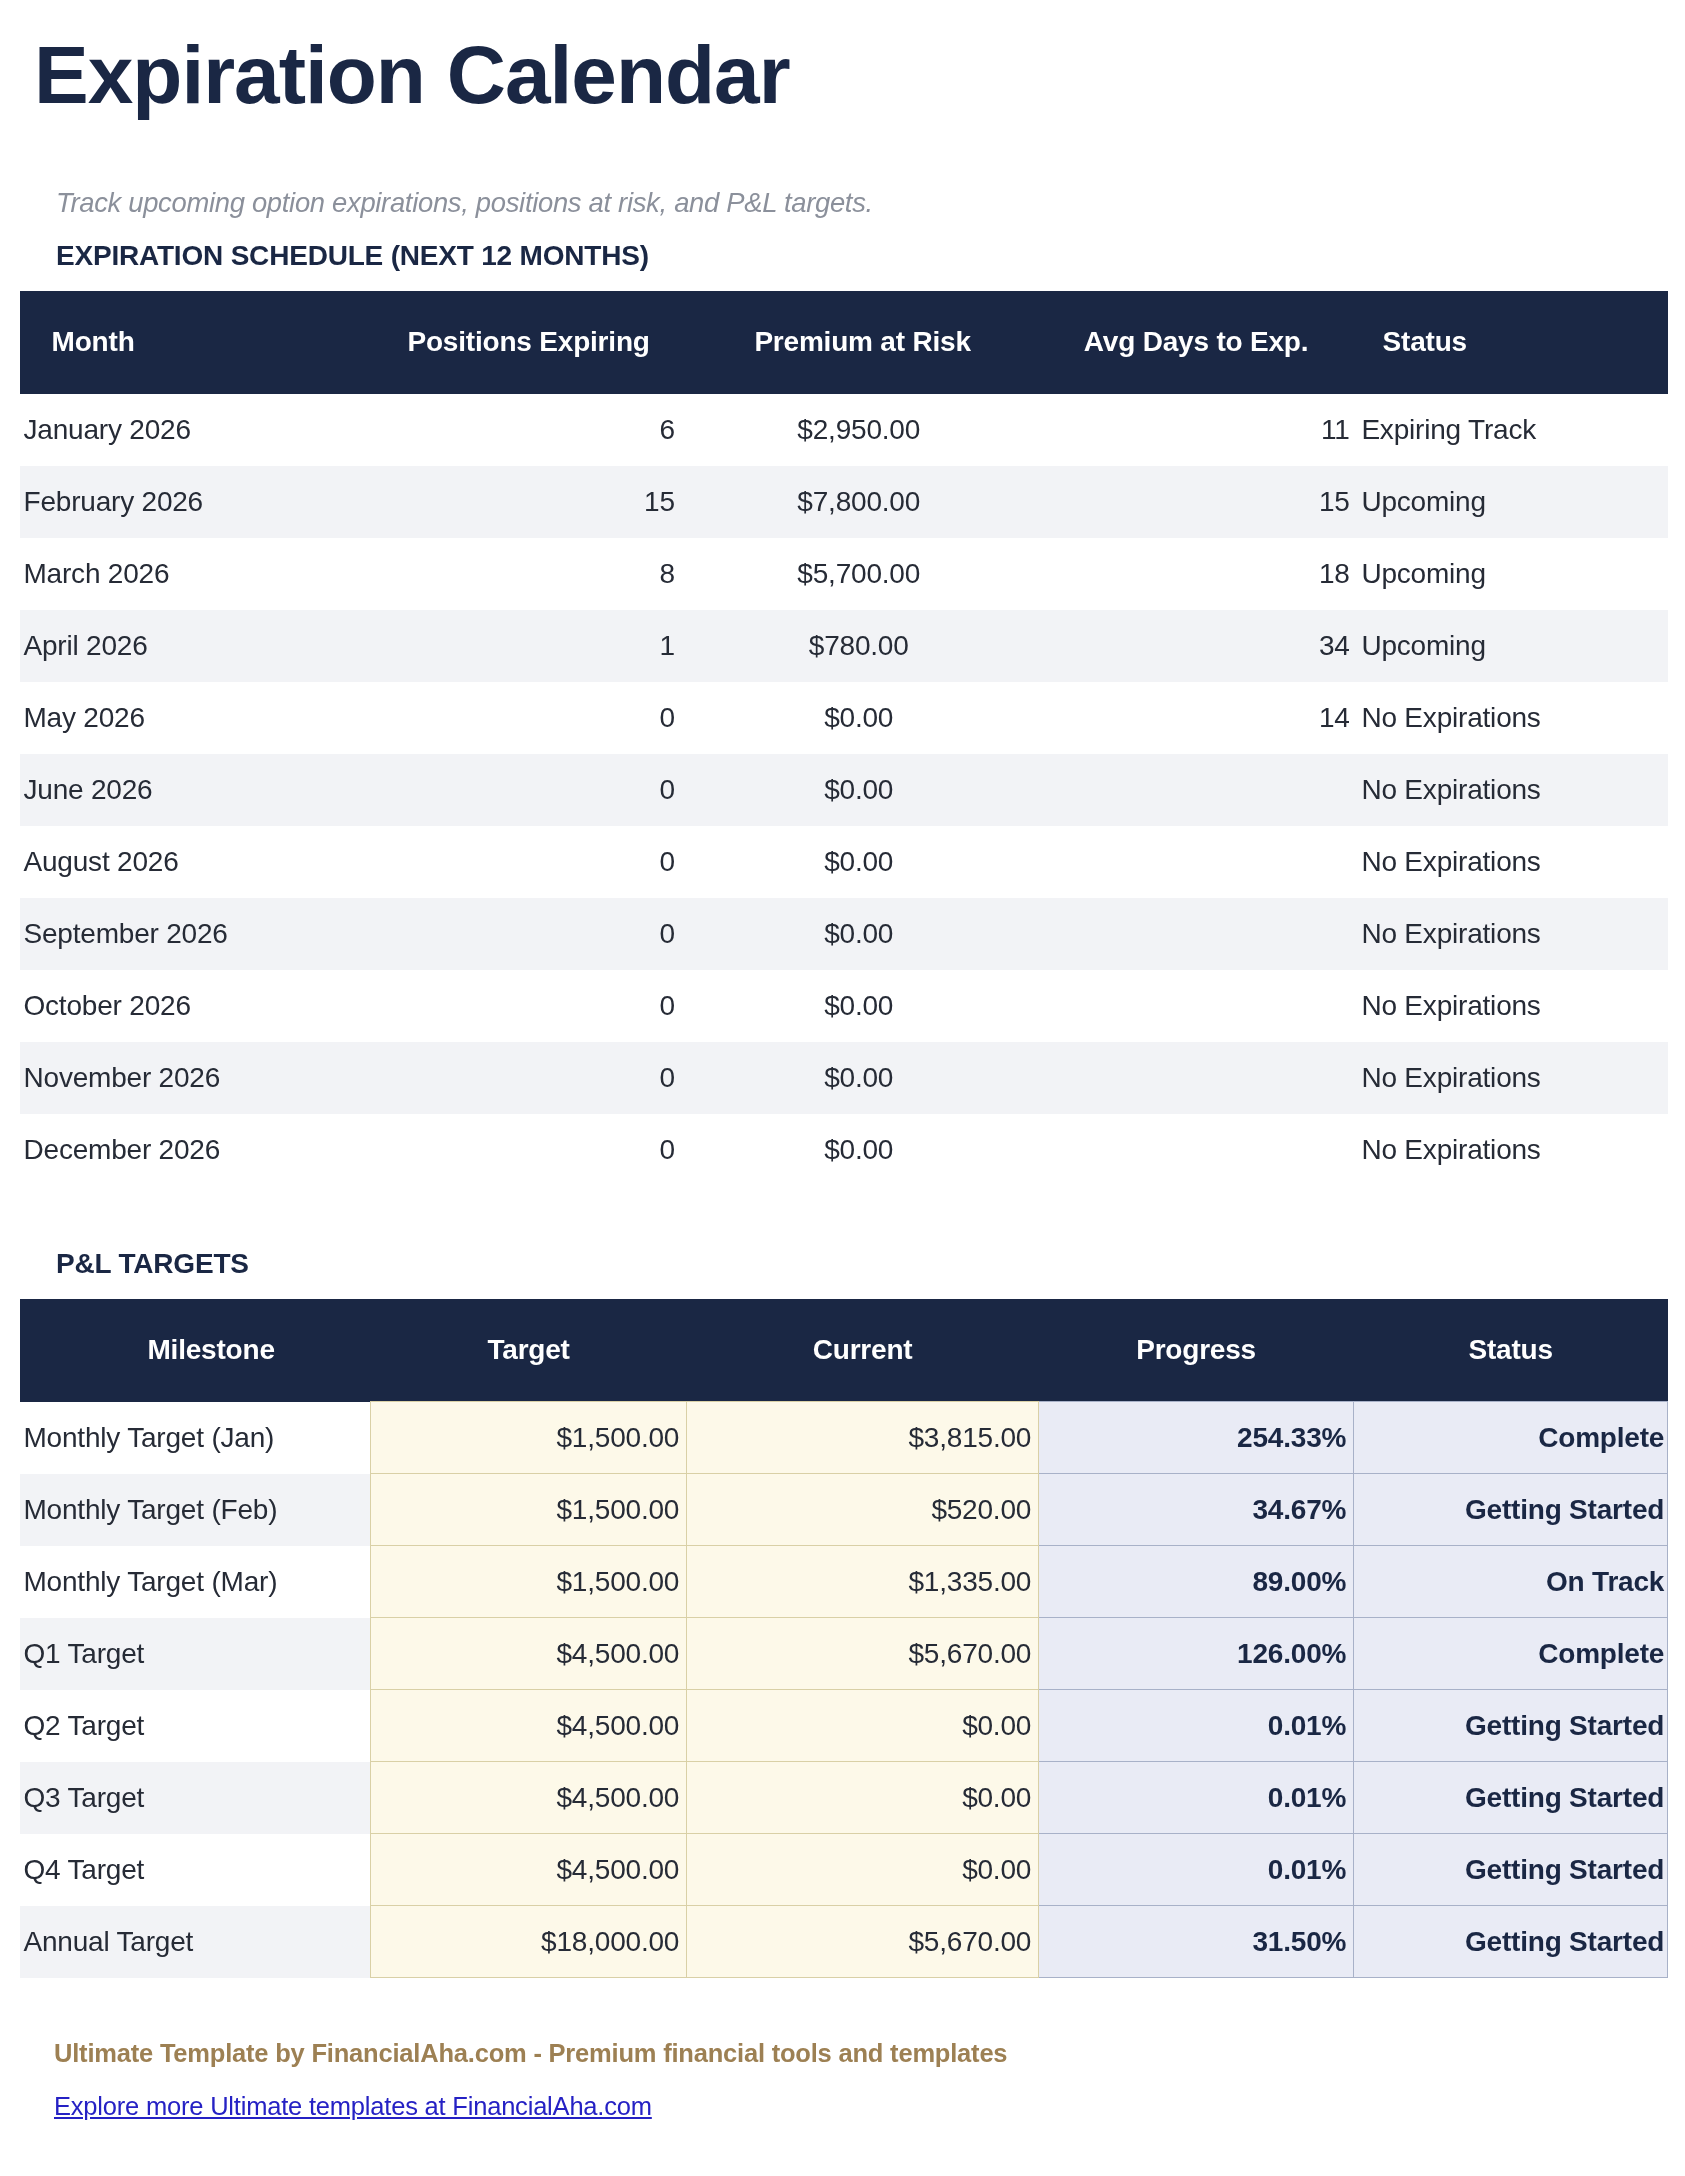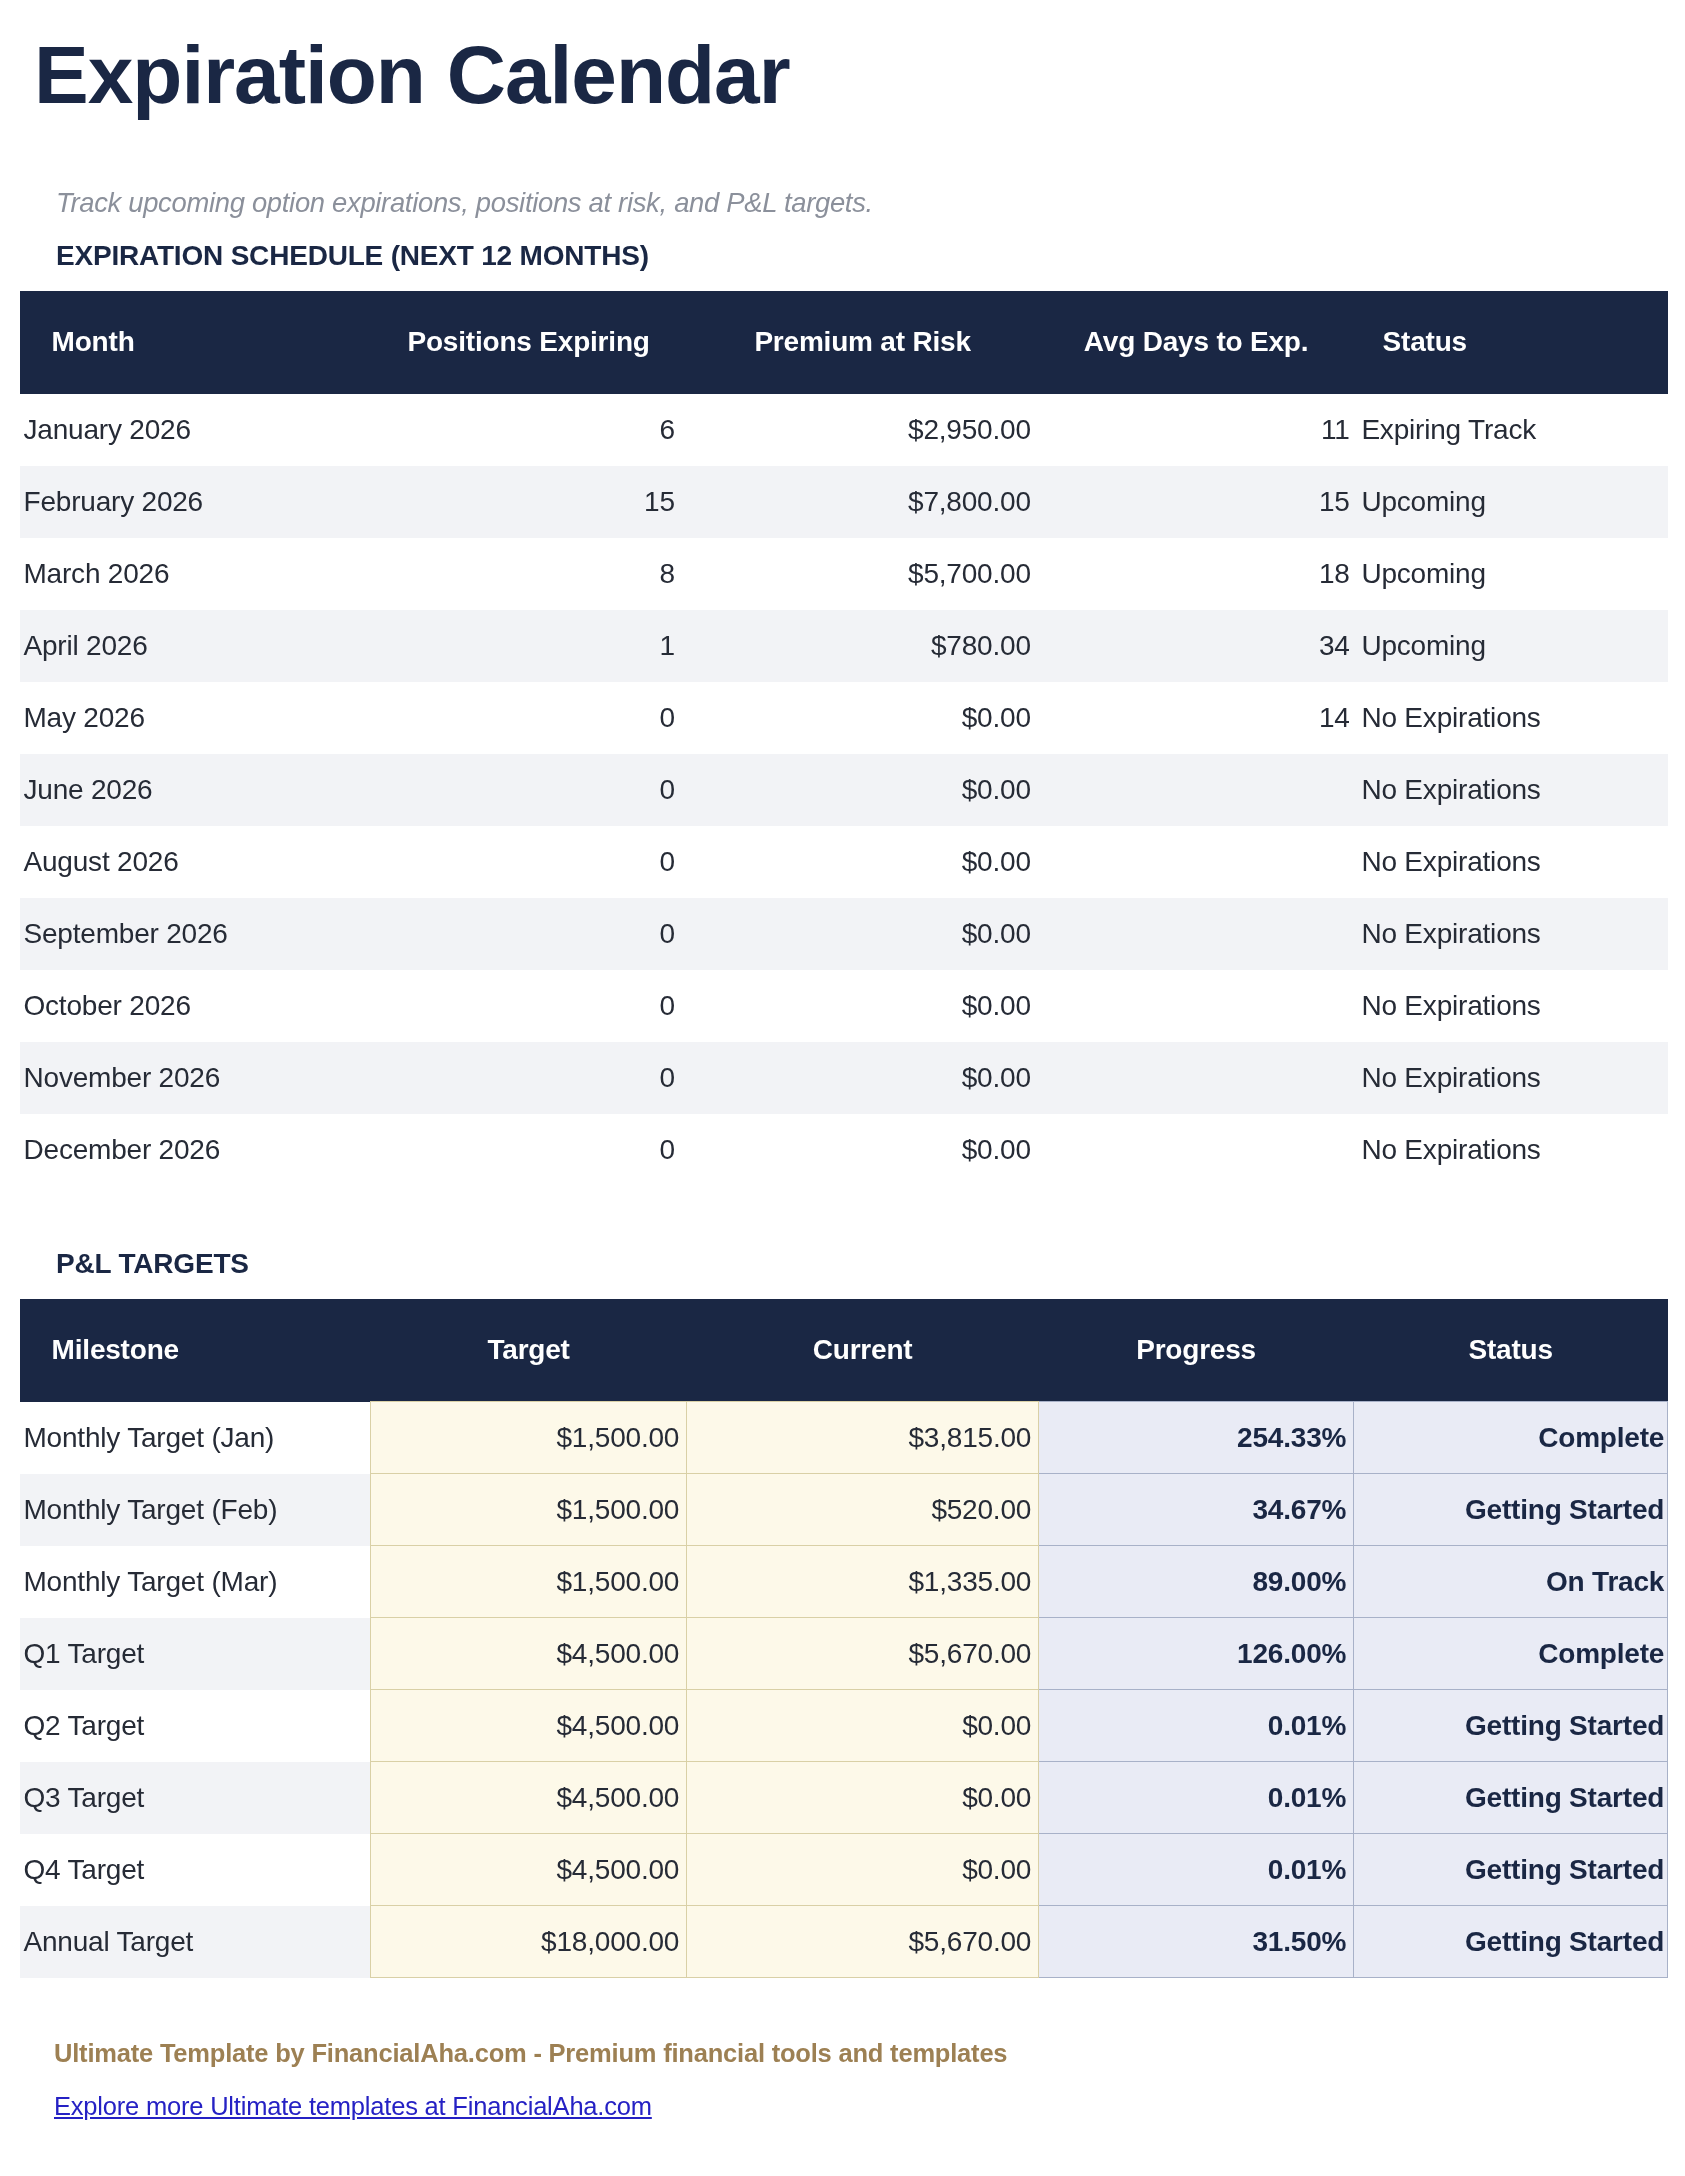--- a/index.html
+++ b/index.html
@@ -55,25 +55,25 @@
   tbody td{
     height:72px;vertical-align:middle;border:0;
   }
   tbody tr:nth-child(even){background:var(--zebra);}
   
   th.c-month{text-align:left;padding-left:32px;}
   th.c-pos,th.c-prem,th.c-days{text-align:center;}
   th.c-status{text-align:left;padding-left:29px;}
   td.c-month{text-align:left;padding-left:3.9px;}
   td.c-pos{text-align:right;padding-right:11.8px;}
-  td.c-prem{text-align:right;padding-right:7.8px;}
+  td.c-prem{text-align:center;padding-right:7.8px;}
   td.c-days{text-align:right;padding-right:3.9px;}
   td.c-status{text-align:left;padding-left:7.8px;}
   
-  th.c-milestone{text-align:left;padding-left:32px;}
+  th.c-milestone{text-align:center;padding-left:32px;}
   th.c-target,th.c-current,th.c-progress,th.c-pstatus{text-align:center;}
   td.c-milestone{text-align:left;padding-left:3.9px;}
   td.c-target,td.c-current{
     text-align:right;padding-right:6.9px;
     background:var(--cream);border:1px solid var(--cream-b);
   }
   td.c-progress{
     text-align:right;padding-right:6.9px;font-weight:bold;color:var(--navy);
     background:var(--lav);border:1px solid var(--lav-b);
   }

